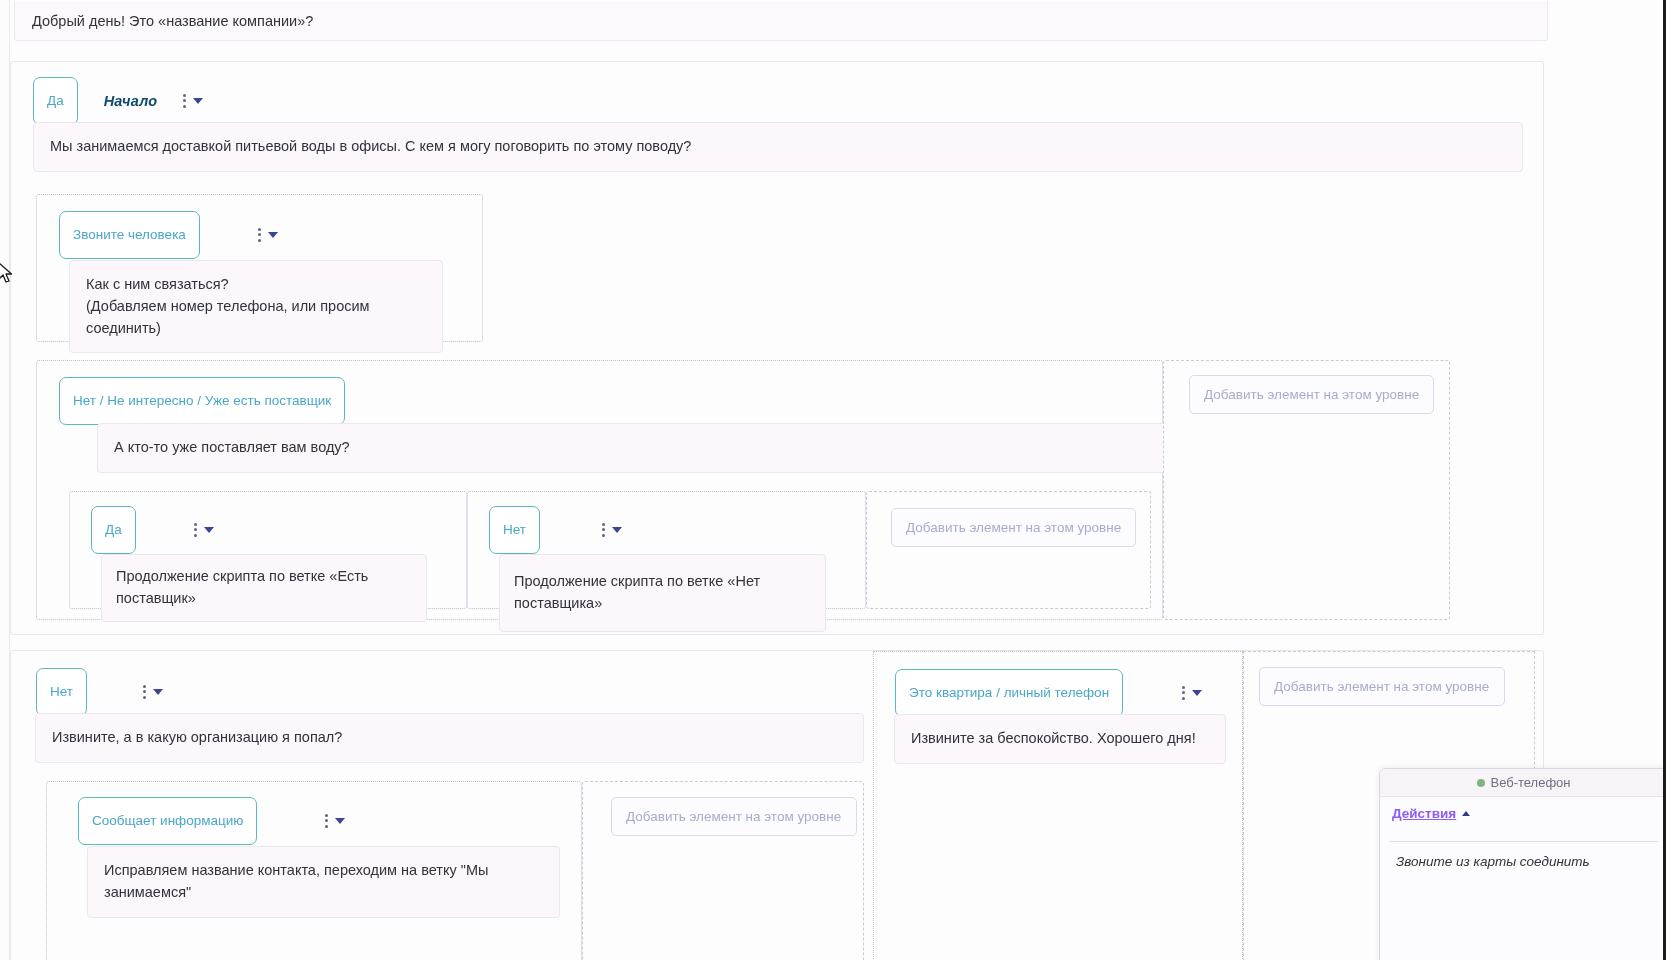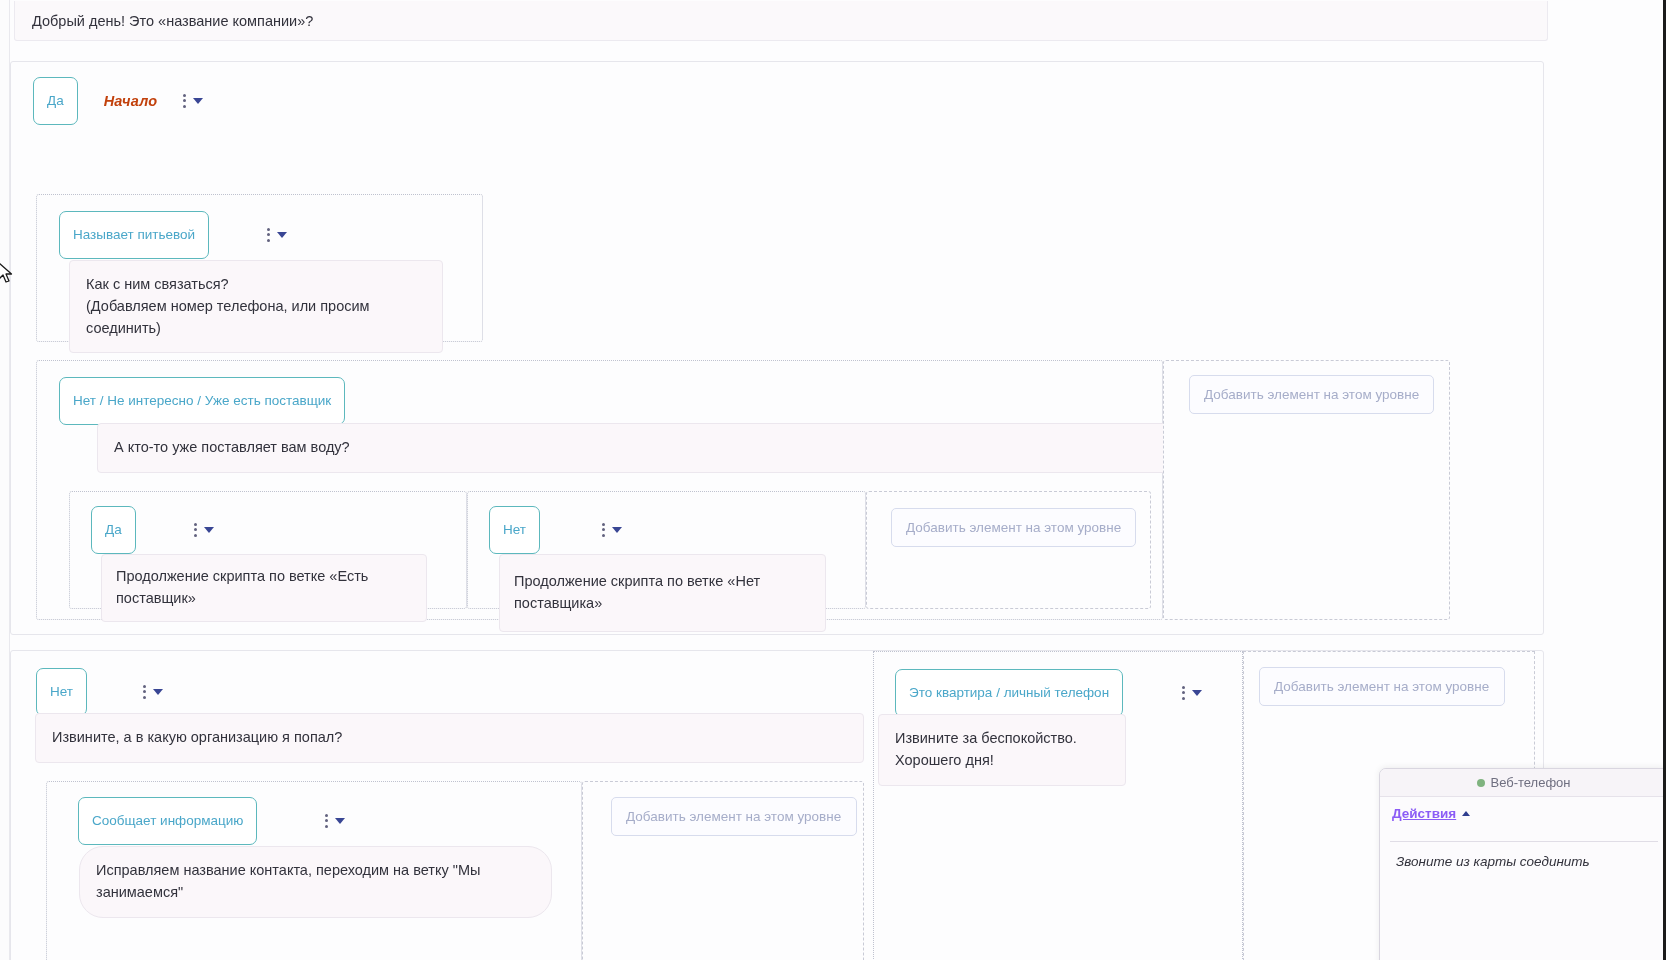--- a/index.html
+++ b/index.html
@@ -55,21 +55,21 @@
     font-size: 13.5px;
     line-height: 1;
     padding: 16px 13px;
     white-space: nowrap;
   }
 
   .node-title {
     font-style: italic;
     font-weight: bold;
     font-size: 14.5px;
-    color: #c2410c;
+    color: #0c4a6e;
     letter-spacing: .2px;
   }
 
   .kebab {
     display: inline-flex;
     align-items: center;
     gap: 7px;
     opacity: .95;
   }
   .kebab .dots {
@@ -190,24 +190,27 @@
       <span class="kebab">
         <span class="dots">
             <i></i>
             <i></i>
             <i></i>
           </span>
         <span class="caret"></span>
       </span>
     </div>
 
+    <div class="msg" style="position:absolute; left:22px; top:60px; width:1490px;">
+      <span>Мы занимаемся доставкой питьевой воды в офисы. С кем я могу поговорить по этому поводу?</span>
+    </div>
 
     <div class="dotbox" style="position:absolute; left:25px; top:132px; width:447px; height:148px; border-radius:3px; background:#fdfdfe;">
       <div class="hdr-row" style="position:absolute; left:22px; top:16px;">
-        <span class="tag">Называет питьевой</span>
+        <span class="tag">Звоните человека</span>
         <span class="kebab" style="margin-left:32px;">
           <span class="dots">
               <i></i>
               <i></i>
               <i></i>
             </span>
           <span class="caret"></span>
         </span>
       </div>
       <div class="msg" style="position:absolute; left:32px; top:65px; width:374px;">
@@ -303,21 +306,21 @@
           <span class="tag">Сообщает информацию</span>
           <span class="kebab" style="margin-left:32px;">
             <span class="dots">
                 <i></i>
                 <i></i>
                 <i></i>
               </span>
             <span class="caret"></span>
           </span>
         </div>
-        <div class="msg" style="position:absolute; left:32px; top:64px; width:473px;border-radius:24px;">
+        <div class="msg" style="position:absolute; left:40px; top:64px; width:473px;">
           <span>Исправляем название контакта, переходим на ветку "Мы занимаемся"</span>
         </div>
       </div>
 
       <div class="dashbox" style="position:absolute; left:561px; top:130px; width:282px; height:190px; border-radius:3px; background:#fdfdfe;">
         <div class="addbtn" style="position:absolute; left:28px; top:15px; width:246px;">Добавить элемент на этом уровне</div>
       </div>
     </div>
 
     <div class="dotbox" style="position:absolute; left:862px; top:0px; width:370px; height:320px; background:#fdfdfe;">
@@ -325,21 +328,21 @@
         <span class="tag">Это квартира / личный телефон</span>
         <span class="kebab" style="margin-left:33px;">
           <span class="dots">
               <i></i>
               <i></i>
               <i></i>
             </span>
           <span class="caret"></span>
         </span>
       </div>
-      <div class="msg" style="position:absolute; left:4px; top:62px; width:248px;">
+      <div class="msg" style="position:absolute; left:20px; top:62px; width:332px;">
         <span>Извините за беспокойство. Хорошего дня!</span>
       </div>
     </div>
 
     <div class="dashbox" style="position:absolute; left:1232px; top:0px; width:292px; height:320px; background:#fdfdfe;">
       <div class="addbtn" style="position:absolute; left:15px; top:15px; width:246px;">Добавить элемент на этом уровне</div>
     </div>
 
   </div>
 

